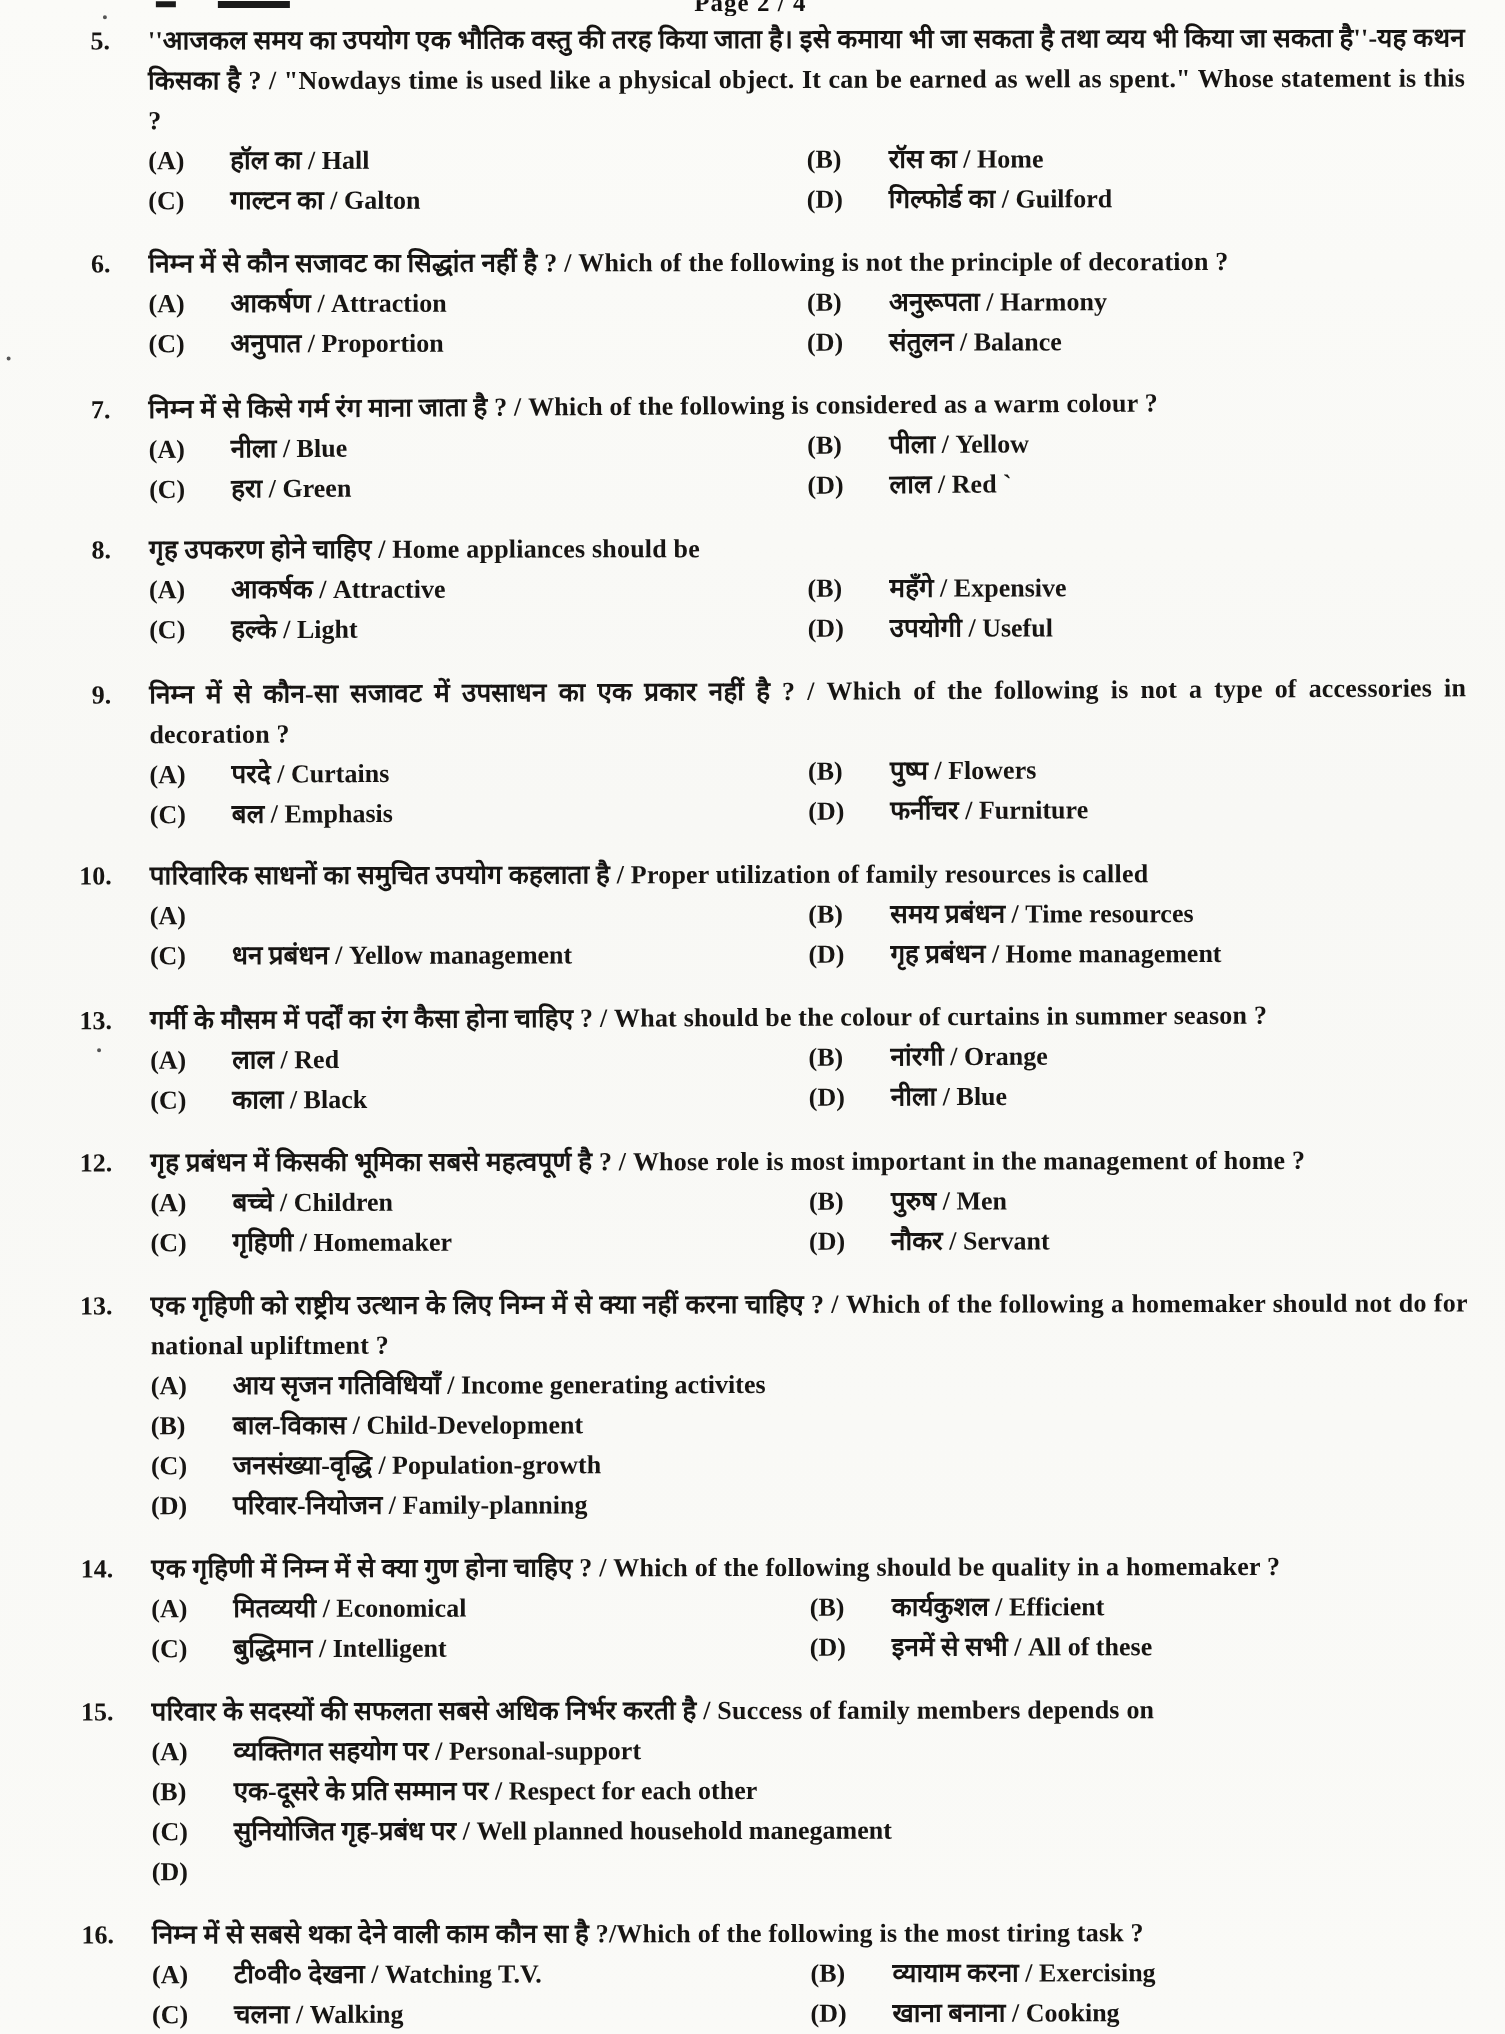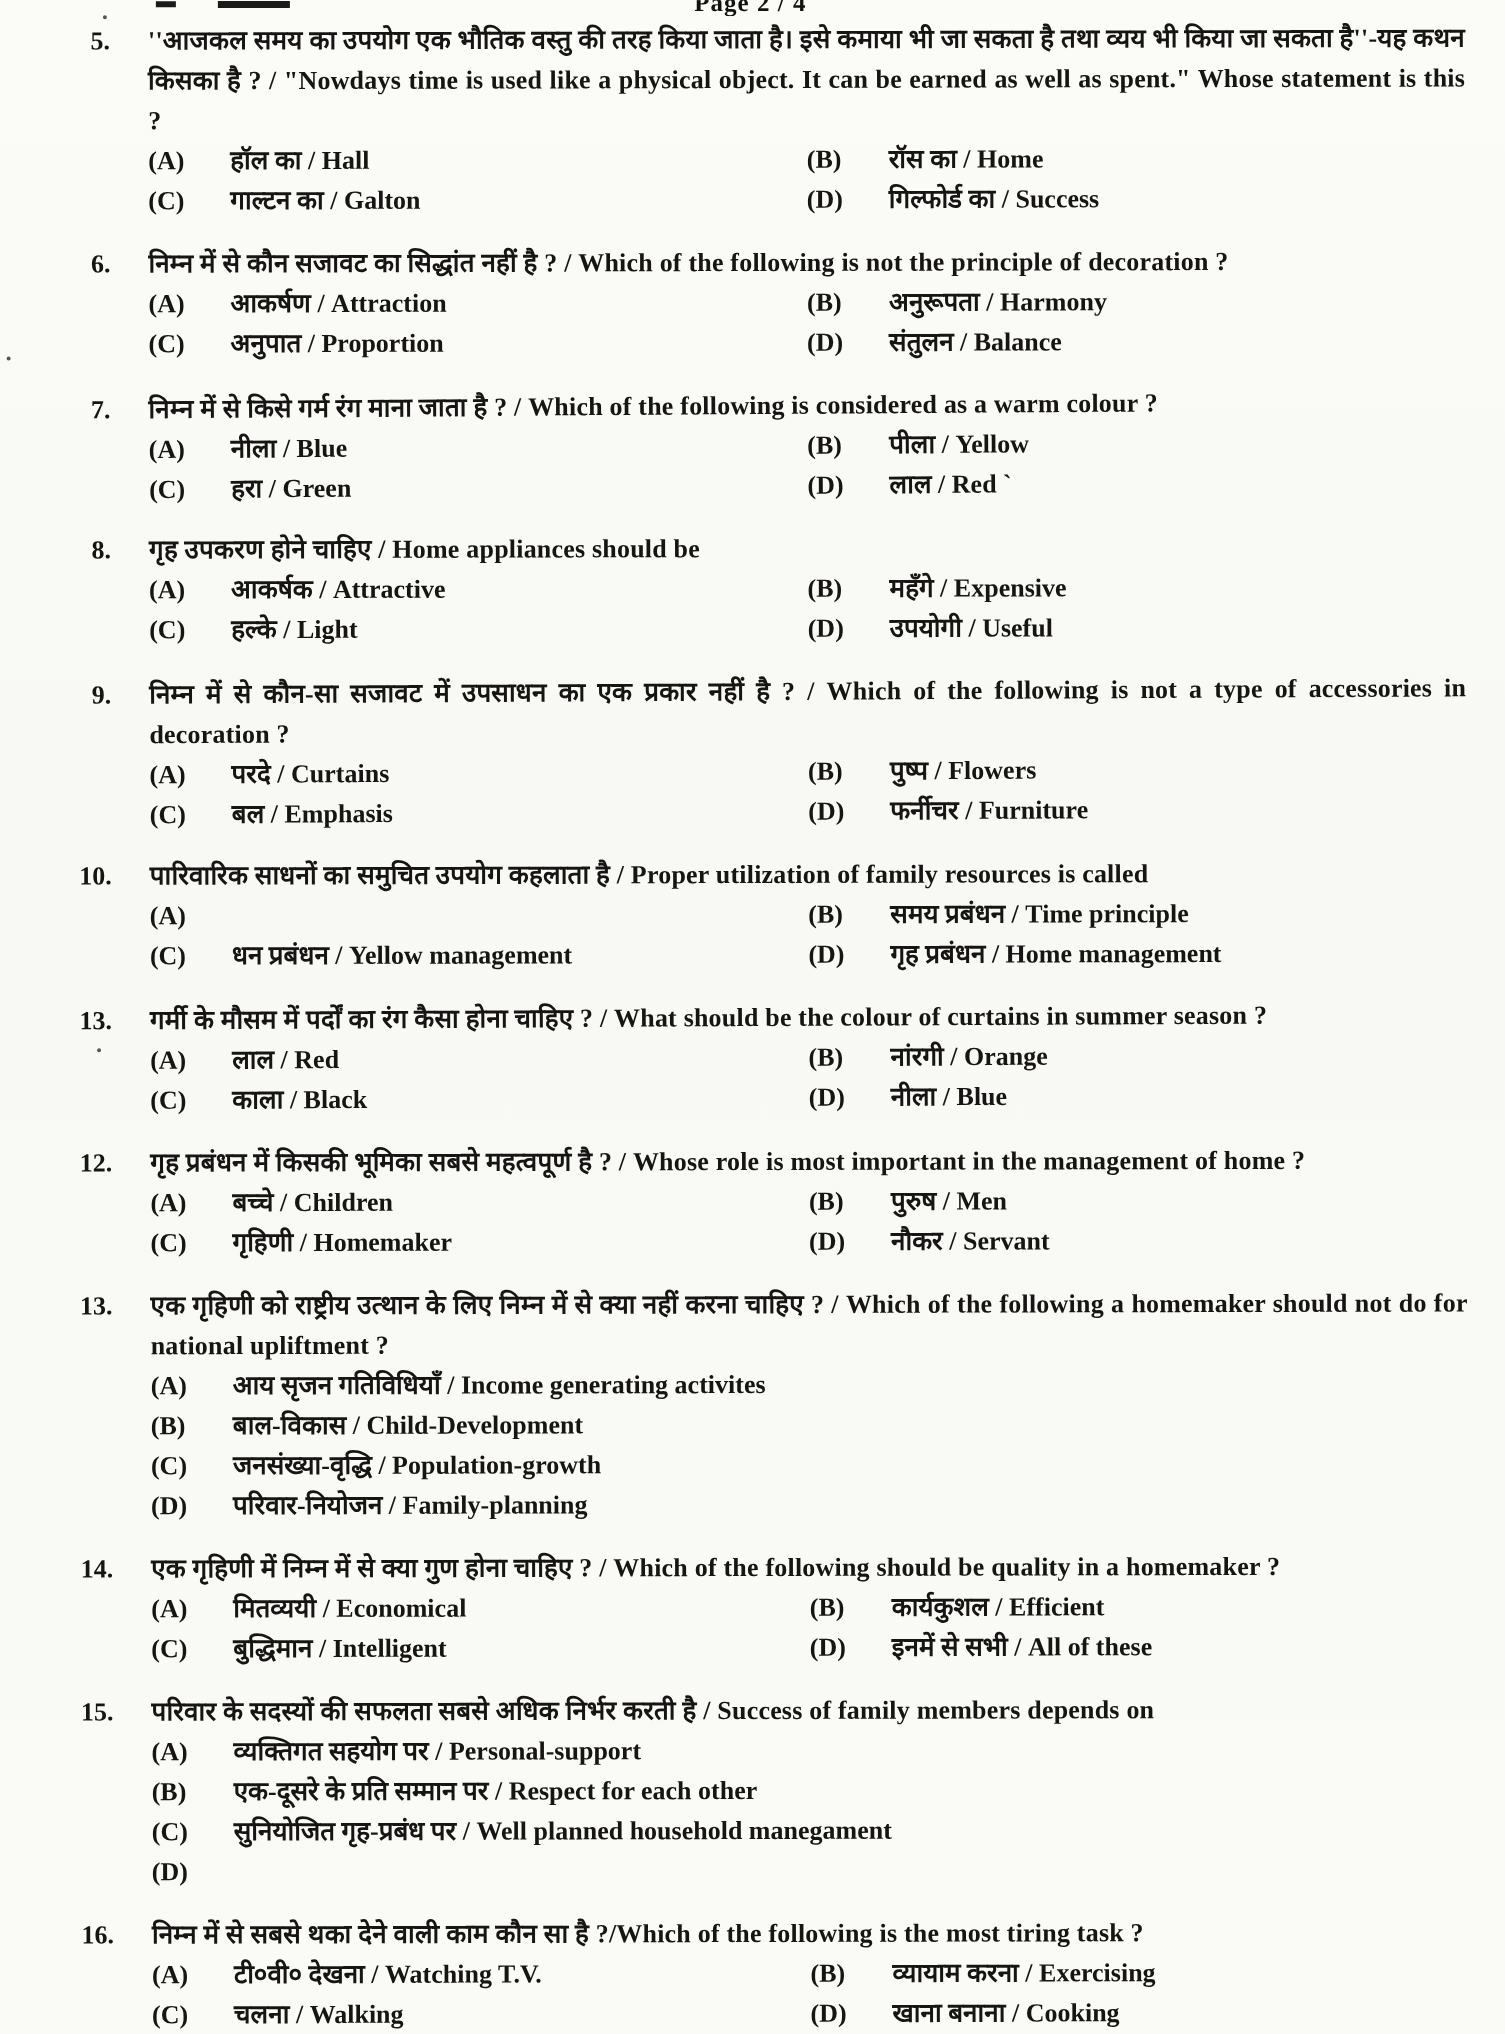--- a/index.html
+++ b/index.html
@@ -77,21 +77,21 @@
           <div class="opt">
             <span class="opt-label">(B)</span>
             <span class="opt-text">रॉस का / Home</span>
           </div>
           <div class="opt">
             <span class="opt-label">(C)</span>
             <span class="opt-text">गाल्टन का / Galton</span>
           </div>
           <div class="opt">
             <span class="opt-label">(D)</span>
-            <span class="opt-text">गिल्फोर्ड का / Success</span>
+            <span class="opt-text">गिल्फोर्ड का / Guilford</span>
           </div>
         </div>
       </div>
       <div class="q">
         <div class="q-num">6.</div>
         <div class="q-text">निम्न में से कौन सजावट का सिद्धांत नहीं है ? / Which of the following is not the principle of decoration ?</div>
         <div class="opts">
           <div class="opt">
             <span class="opt-label">(A)</span>
             <span class="opt-text">आकर्षण / Attraction</span>
@@ -178,21 +178,21 @@
       </div>
       <div class="q">
         <div class="q-num">10.</div>
         <div class="q-text">पारिवारिक साधनों का समुचित उपयोग कहलाता है / Proper utilization of family resources is called</div>
         <div class="opts">
           <div class="opt">
             <span class="opt-label">(A)</span>
           </div>
           <div class="opt">
             <span class="opt-label">(B)</span>
-            <span class="opt-text">समय प्रबंधन / Time principle</span>
+            <span class="opt-text">समय प्रबंधन / Time resources</span>
           </div>
           <div class="opt">
             <span class="opt-label">(C)</span>
             <span class="opt-text">धन प्रबंधन / Yellow management</span>
           </div>
           <div class="opt">
             <span class="opt-label">(D)</span>
             <span class="opt-text">गृह प्रबंधन / Home management</span>
           </div>
         </div>

